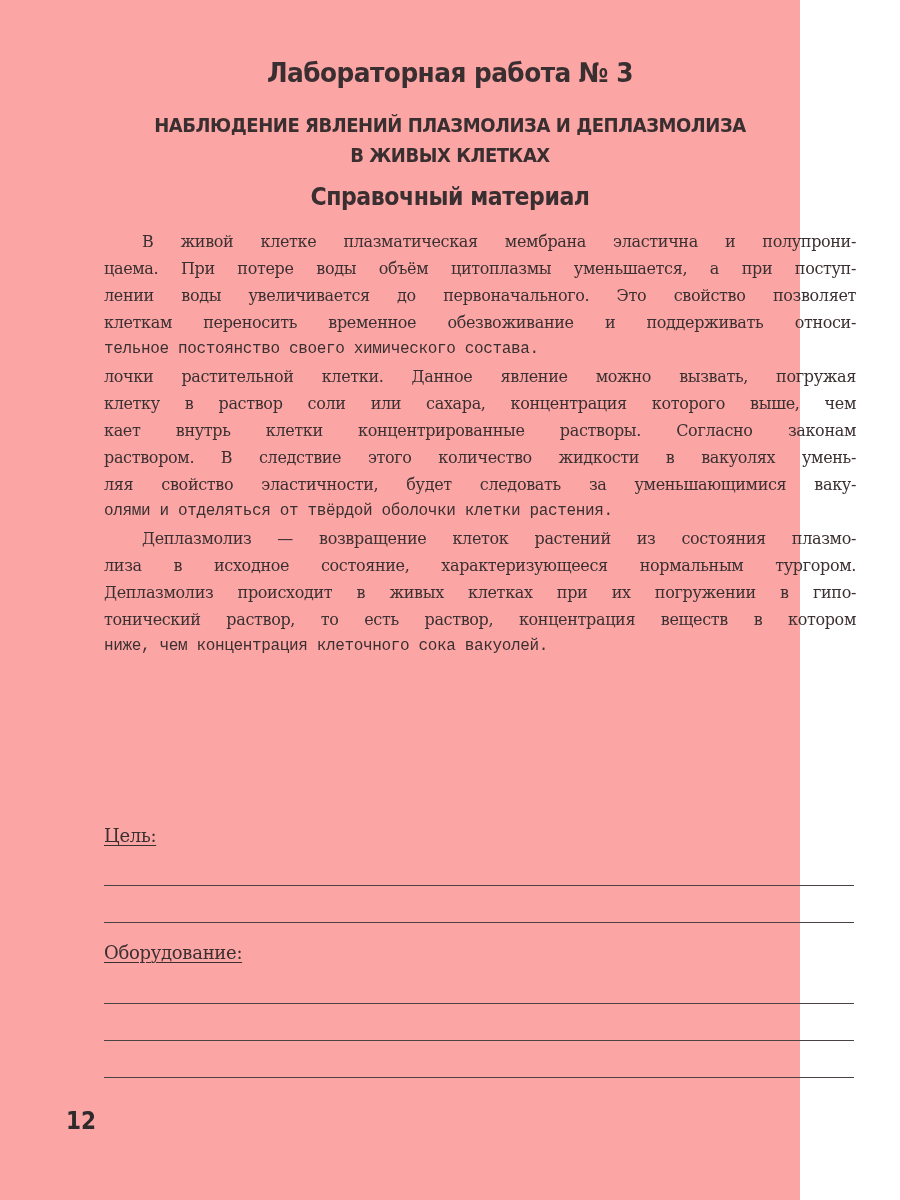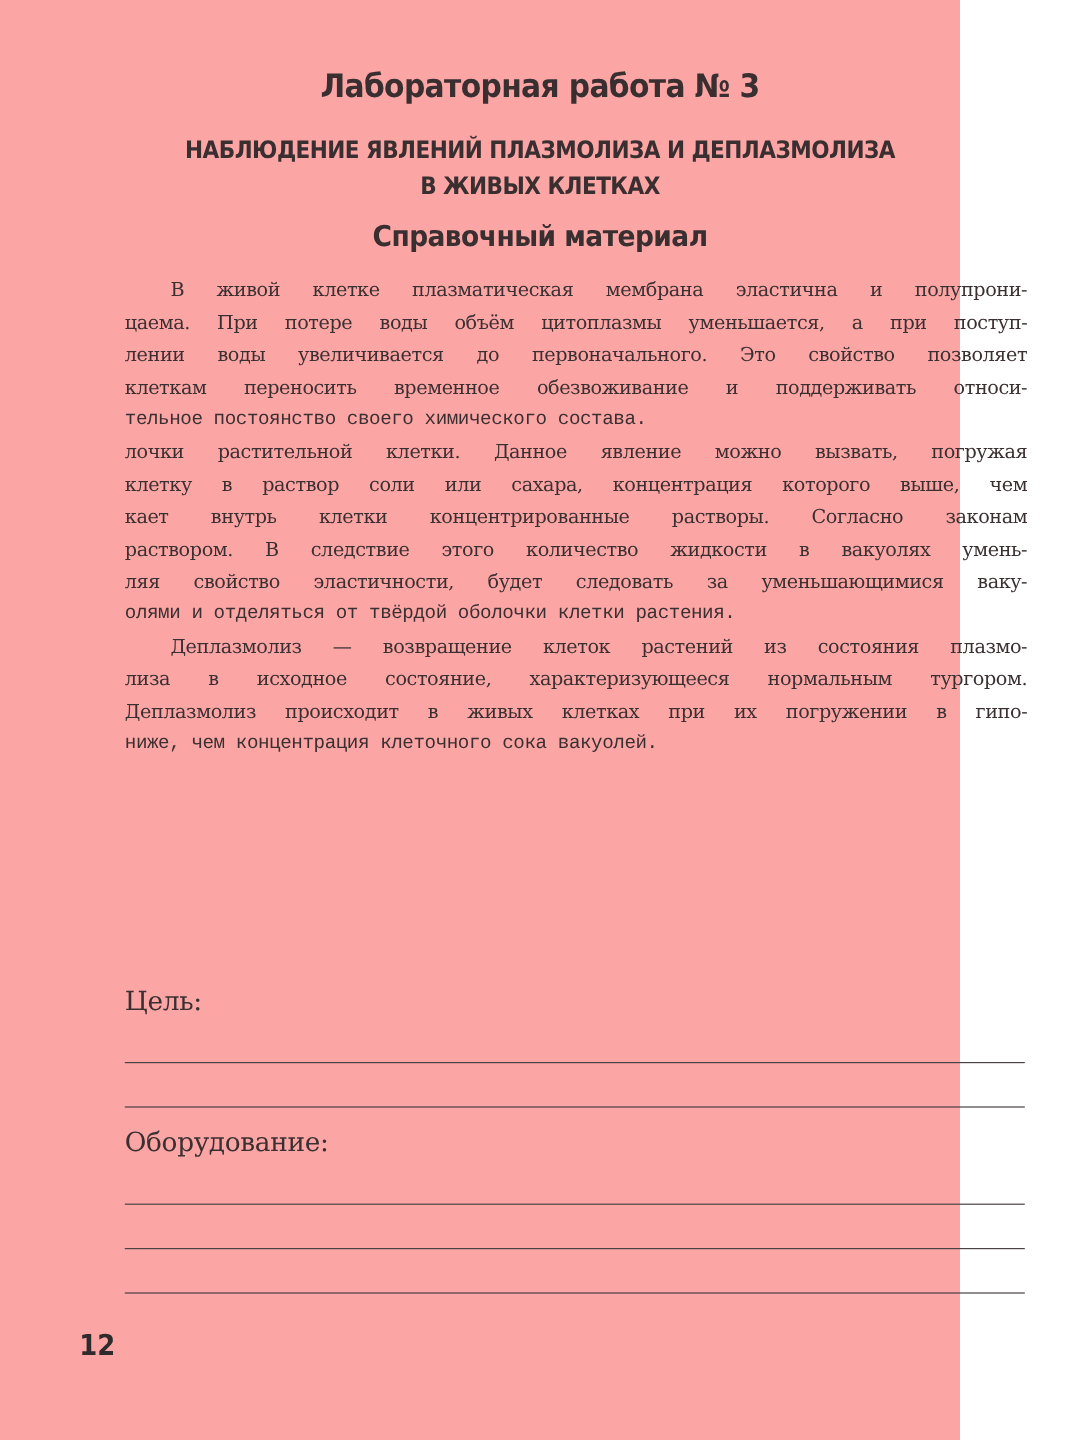--- a/index.html
+++ b/index.html
@@ -83,22 +83,23 @@
     text-align-last: left;
     font-family: Liberation Mono, monospace;
   }
   .line.indent {
     text-indent: 38px;
   }
   .label {
     position: absolute;
     left: 104px;
     font-family: "DejaVu Serif", serif;
-    font-size: 22px;
+    font-size: 18px;
     line-height: 24px;
+    text-decoration: underline;
     text-underline-offset: 3px;
     text-decoration-thickness: 1px;
     color: #3b3031;
     letter-spacing: -0.3px;
   }
   .label-goal { top: 824px; }
   .label-equipment { top: 941px; }
   .answer-line {
     position: absolute;
     left: 104px;
@@ -145,20 +146,21 @@
       <span class="line">клетку в раствор соли или сахара, концентрация которого выше, чем</span>
       <span class="line">кает внутрь клетки концентрированные растворы. Согласно законам</span>
       <span class="line">раствором. В следствие этого количество жидкости в вакуолях умень-</span>
       <span class="line">ляя свойство эластичности, будет следовать за уменьшающимися ваку-</span>
       <span class="line last">олями и отделяться от твёрдой оболочки клетки растения.</span>
     </div>
     <div>
       <span class="line indent">Деплазмолиз — возвращение клеток растений из состояния плазмо-</span>
       <span class="line">лиза в исходное состояние, характеризующееся нормальным тургором.</span>
       <span class="line">Деплазмолиз происходит в живых клетках при их погружении в гипо-</span>
+      <span class="line">тонический раствор, то есть раствор, концентрация веществ в котором</span>
       <span class="line last">ниже, чем концентрация клеточного сока вакуолей.</span>
     </div>
   </div>
 
   <div class="label label-goal">Цель:</div>
   <div class="answer-line" style="top:885px;"></div>
   <div class="answer-line" style="top:922px;"></div>
 
   <div class="label label-equipment">Оборудование:</div>
   <div class="answer-line" style="top:1003px;"></div>

